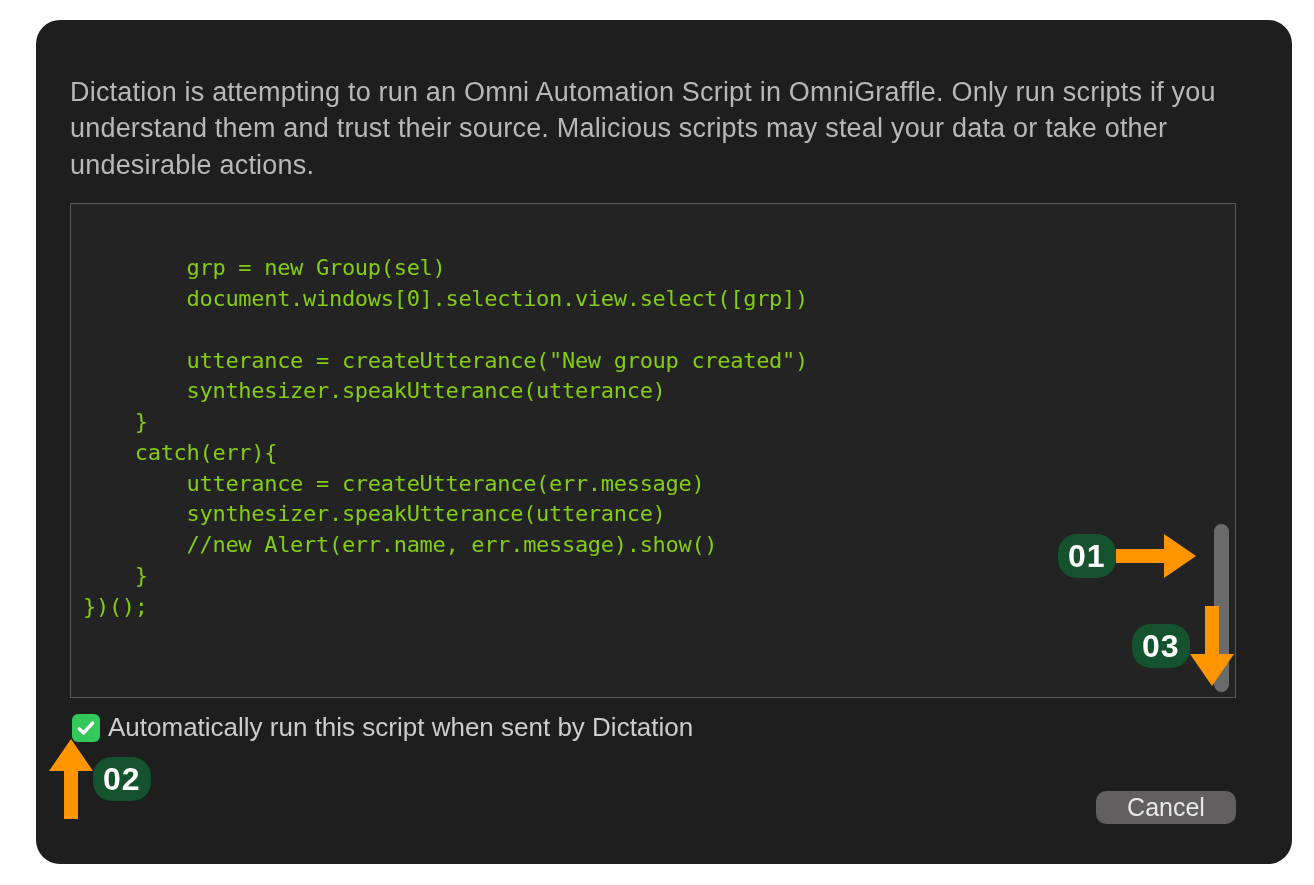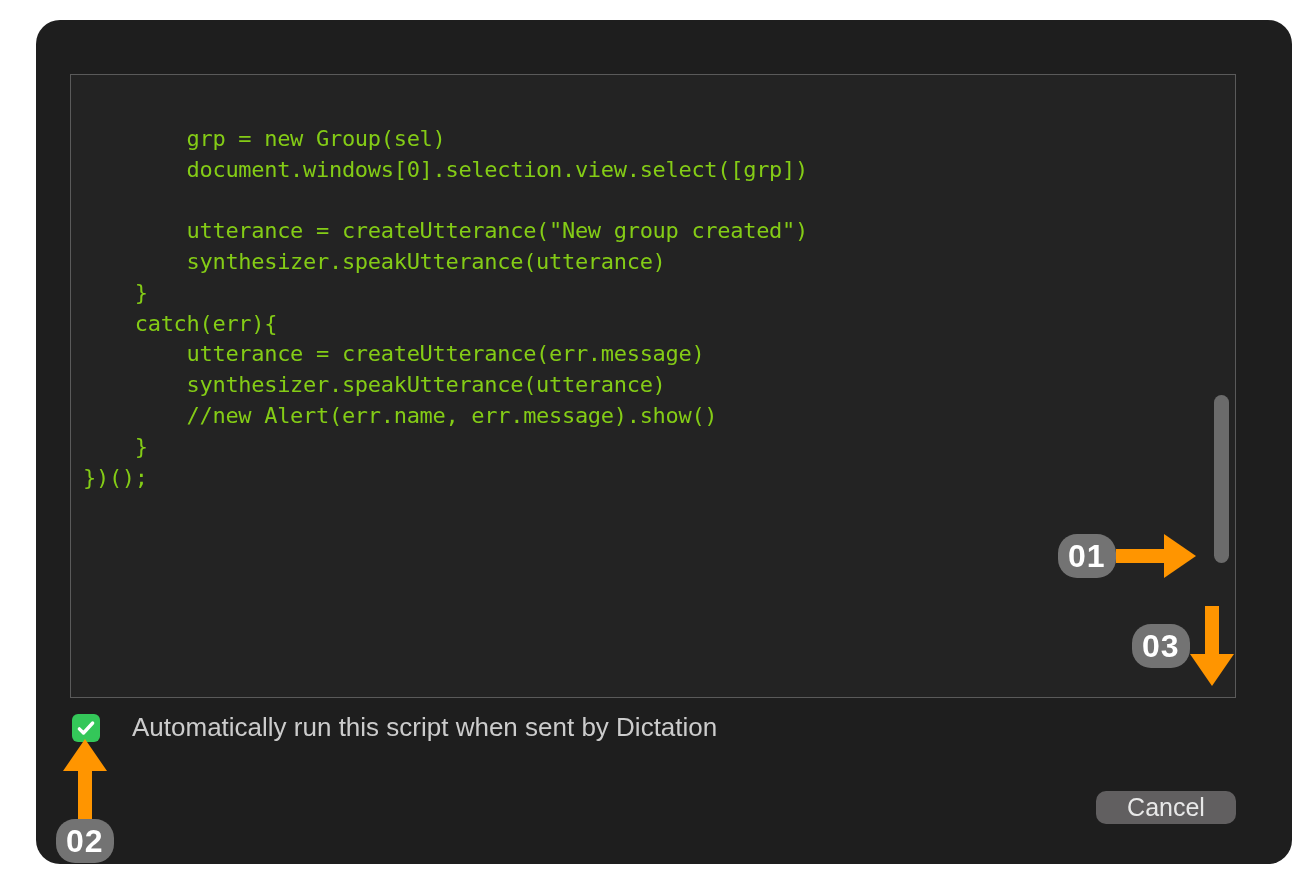--- a/index.html
+++ b/index.html
@@ -70,21 +70,21 @@
       top: 318px;
       width: 15px;
       height: 168px;
       background: #6b6b6b;
       border-radius: 8px;
     }
     
     .checkbox-row {
       display: flex;
       align-items: center;
-      gap: 32px;
+      gap: 8px;
       margin-bottom: 48px;
       padding-left: 2px;
     }
     
     .checkbox {
       width: 28px;
       height: 28px;
       background: #34c759;
       border-radius: 6px;
       display: flex;
@@ -124,21 +124,21 @@
       text-align: center;
     }
     
     .annotation {
       position: absolute;
       display: flex;
       align-items: center;
     }
     
     .annotation-badge {
-      background: #737373;
+      background: #14532d;
       color: white;
       font-size: 32px;
       font-weight: 600;
       padding: 6px 10px;
       border-radius: 19px;
       font-family: -apple-system, sans-serif;
       letter-spacing: 1px;
       line-height: 1;
     }
     
@@ -201,35 +201,36 @@
       border-top: 32px solid #ff9500;
     }
     
     .anno-01 {
       top: 534px;
       left: 1058px;
     }
     
     .anno-02 {
       top: 739px;
-      left: 56px;
-      flex-direction: column;
+      left: 49px;
+      flex-direction: row;
     }
     
     .anno-03 {
       top: 606px;
       left: 1132px;
       flex-direction: row;
     }
   </style>
 </head>
 <body>
 
 <div class="dialog">
 
+  <div class="warning-text">Dictation is attempting to run an Omni Automation Script in OmniGraffle. Only run scripts if you understand them and trust their source. Malicious scripts may steal your data or take other undesirable actions.</div>
 
   <div class="script-box">
     <div class="script-content">
         grp = new Group(sel)
         document.windows[0].selection.view.select([grp])
 
         utterance = createUtterance("New group created")
         synthesizer.speakUtterance(utterance)
     }
     catch(err){

